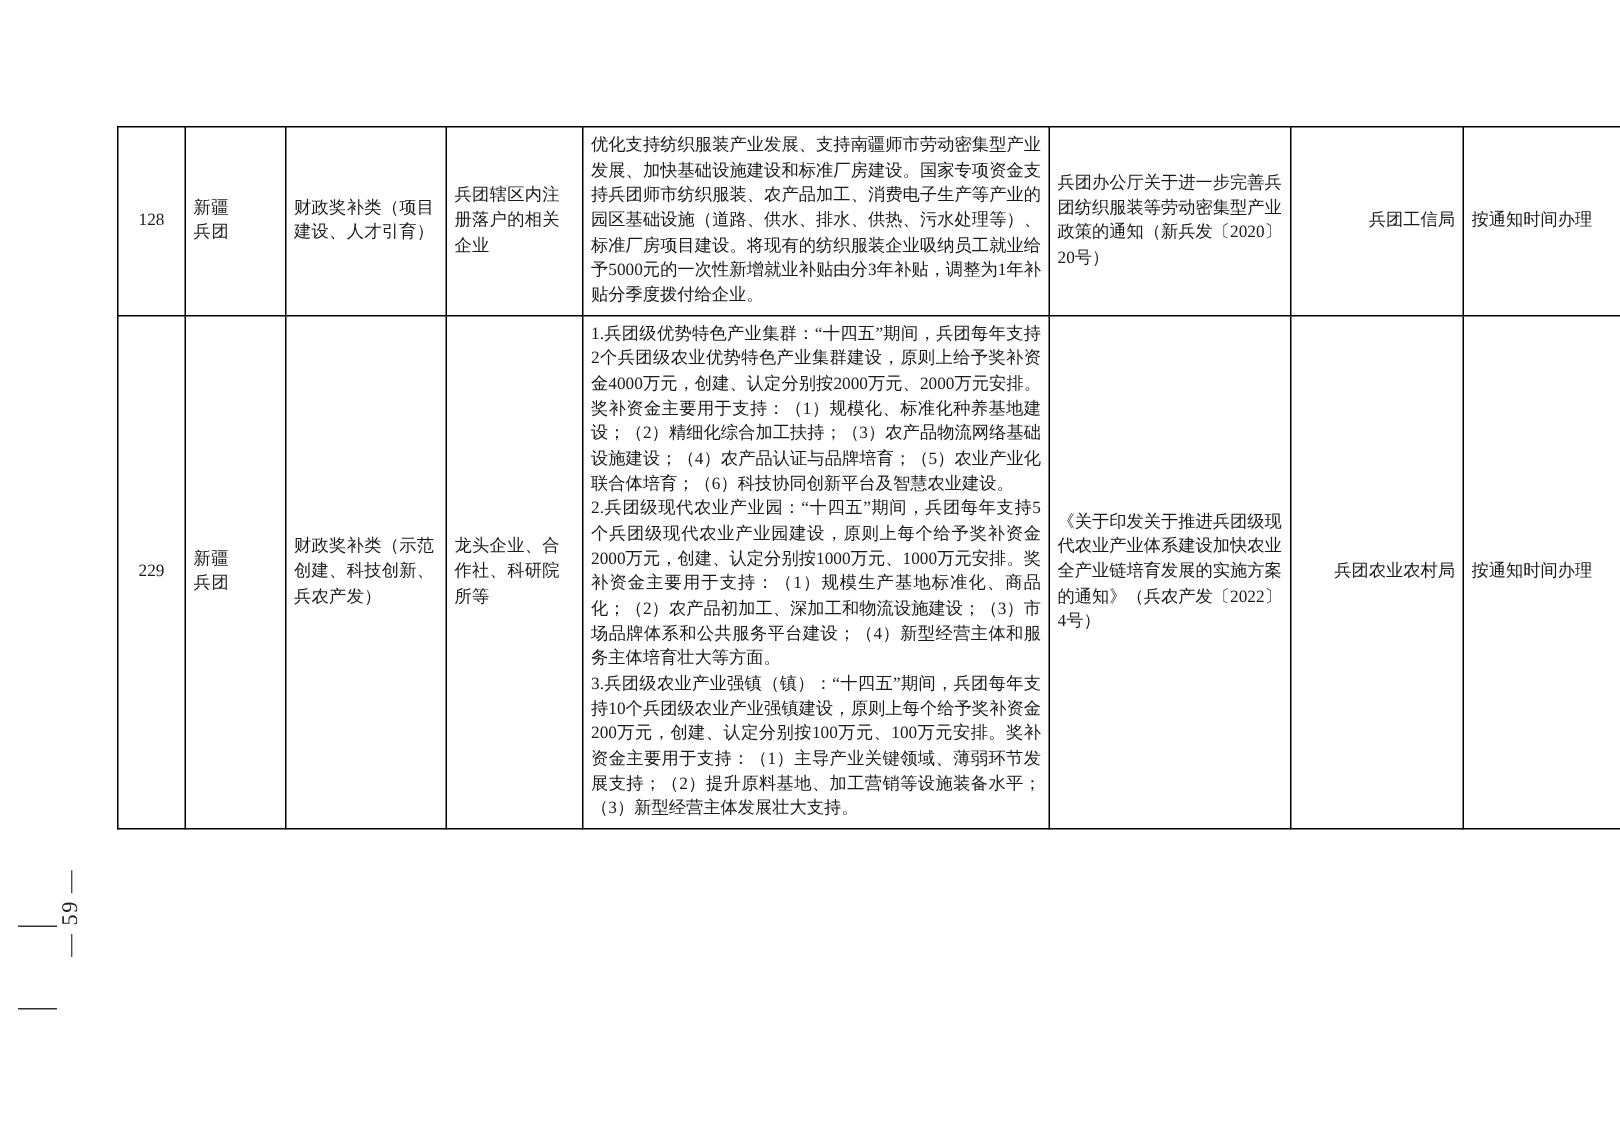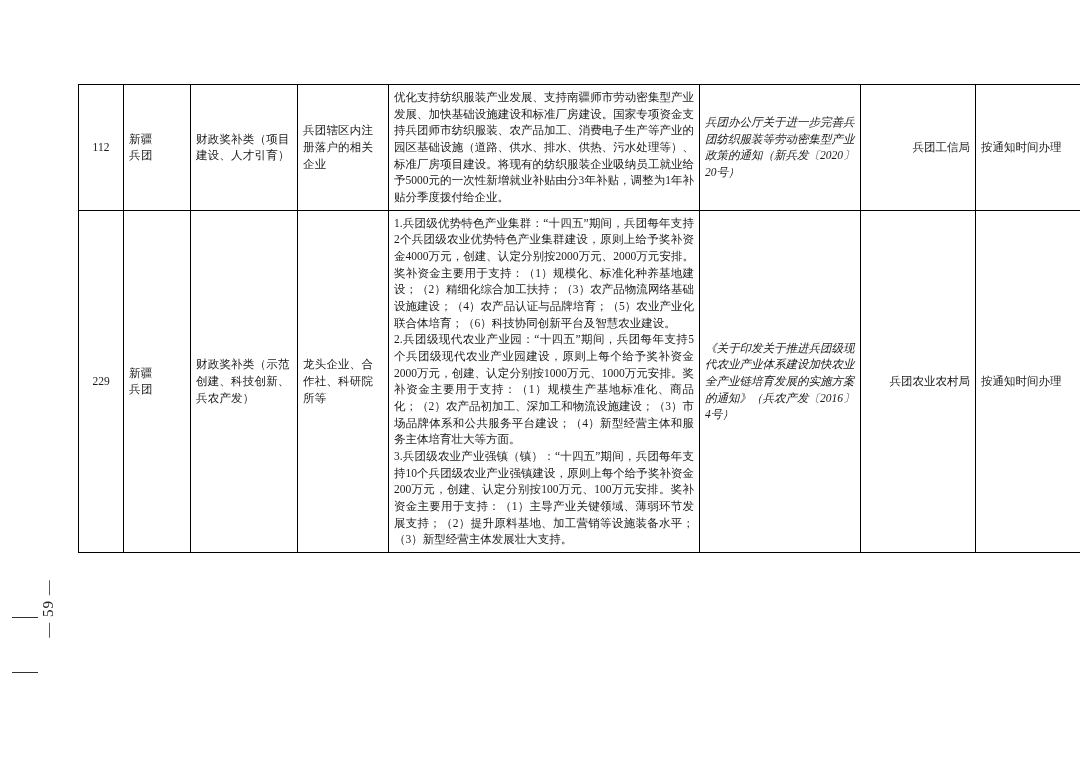--- a/index.html
+++ b/index.html
@@ -83,21 +83,20 @@
   }
   td.c-content {
     width: 300px;
     vertical-align: top;
     text-align: justify;
     font-size: 11.5px;
   }
   td.c-basis {
     width: 150px;
     font-size: 12px;
-    font-style: italic;
   }
   td.c-dept {
     width: 104px;
     font-size: 12px;
     text-align: right;
   }
   td.c-time {
     width: 100px;
     font-size: 12px;
   }
@@ -150,40 +149,40 @@
 
 <div class="page">
 
   <div class="page-rule rule-left"></div>
   <div class="page-rule rule-right"></div>
   <div class="page-number">— 59 —</div>
 
   <table class="doc-table">
     <tbody>
       <tr>
-        <td class="c-no">112</td>
+        <td class="c-no">128</td>
         <td class="c-region nowrap-pre">新疆
 兵团</td>
         <td class="c-type">财政奖补类（项目建设、人才引育）</td>
         <td class="c-object">兵团辖区内注册落户的相关企业</td>
         <td class="c-content nowrap-pre">优化支持纺织服装产业发展、支持南疆师市劳动密集型产业发展、加快基础设施建设和标准厂房建设。国家专项资金支持兵团师市纺织服装、农产品加工、消费电子生产等产业的园区基础设施（道路、供水、排水、供热、污水处理等）、标准厂房项目建设。将现有的纺织服装企业吸纳员工就业给予5000元的一次性新增就业补贴由分3年补贴，调整为1年补贴分季度拨付给企业。</td>
         <td class="c-basis">兵团办公厅关于进一步完善兵团纺织服装等劳动密集型产业政策的通知（新兵发〔2020〕20号）</td>
         <td class="c-dept">兵团工信局</td>
         <td class="c-time">按通知时间办理</td>
       </tr>
       <tr>
         <td class="c-no">229</td>
         <td class="c-region nowrap-pre">新疆
 兵团</td>
         <td class="c-type">财政奖补类（示范创建、科技创新、兵农产发）</td>
         <td class="c-object">龙头企业、合作社、科研院所等</td>
         <td class="c-content nowrap-pre">1.兵团级优势特色产业集群：“十四五”期间，兵团每年支持2个兵团级农业优势特色产业集群建设，原则上给予奖补资金4000万元，创建、认定分别按2000万元、2000万元安排。奖补资金主要用于支持：（1）规模化、标准化种养基地建设；（2）精细化综合加工扶持；（3）农产品物流网络基础设施建设；（4）农产品认证与品牌培育；（5）农业产业化联合体培育；（6）科技协同创新平台及智慧农业建设。
 2.兵团级现代农业产业园：“十四五”期间，兵团每年支持5个兵团级现代农业产业园建设，原则上每个给予奖补资金2000万元，创建、认定分别按1000万元、1000万元安排。奖补资金主要用于支持：（1）规模生产基地标准化、商品化；（2）农产品初加工、深加工和物流设施建设；（3）市场品牌体系和公共服务平台建设；（4）新型经营主体和服务主体培育壮大等方面。
 3.兵团级农业产业强镇（镇）：“十四五”期间，兵团每年支持10个兵团级农业产业强镇建设，原则上每个给予奖补资金200万元，创建、认定分别按100万元、100万元安排。奖补资金主要用于支持：（1）主导产业关键领域、薄弱环节发展支持；（2）提升原料基地、加工营销等设施装备水平；（3）新型经营主体发展壮大支持。</td>
-        <td class="c-basis">《关于印发关于推进兵团级现代农业产业体系建设加快农业全产业链培育发展的实施方案的通知》（兵农产发〔2016〕4号）</td>
+        <td class="c-basis">《关于印发关于推进兵团级现代农业产业体系建设加快农业全产业链培育发展的实施方案的通知》（兵农产发〔2022〕4号）</td>
         <td class="c-dept">兵团农业农村局</td>
         <td class="c-time">按通知时间办理</td>
       </tr>
     </tbody>
   </table>
 
 
 </div>
 
 </body></html>

